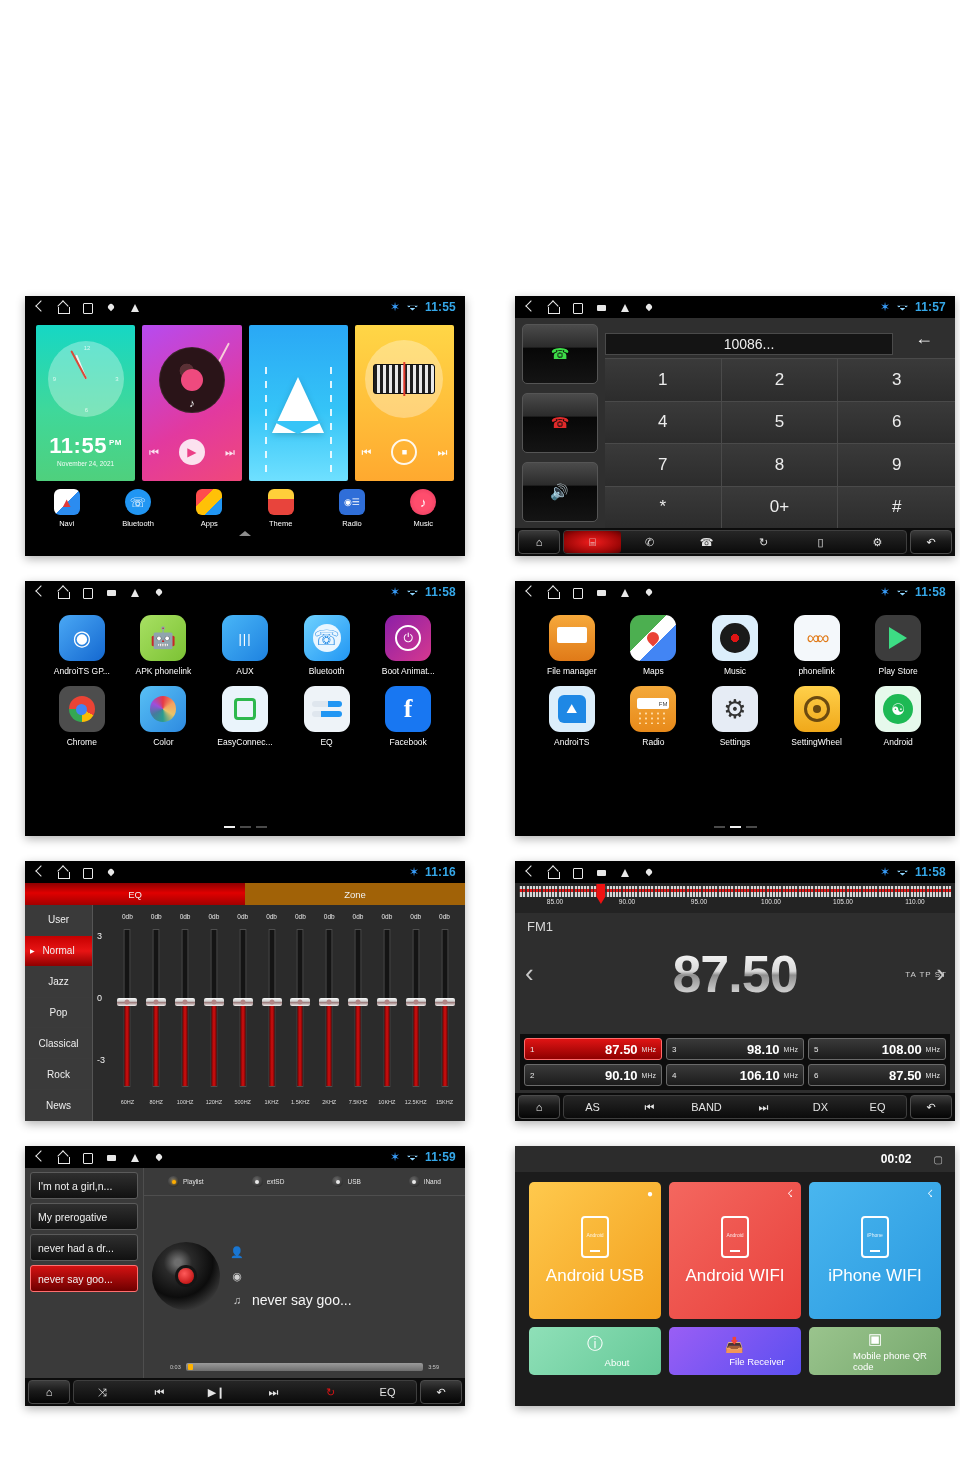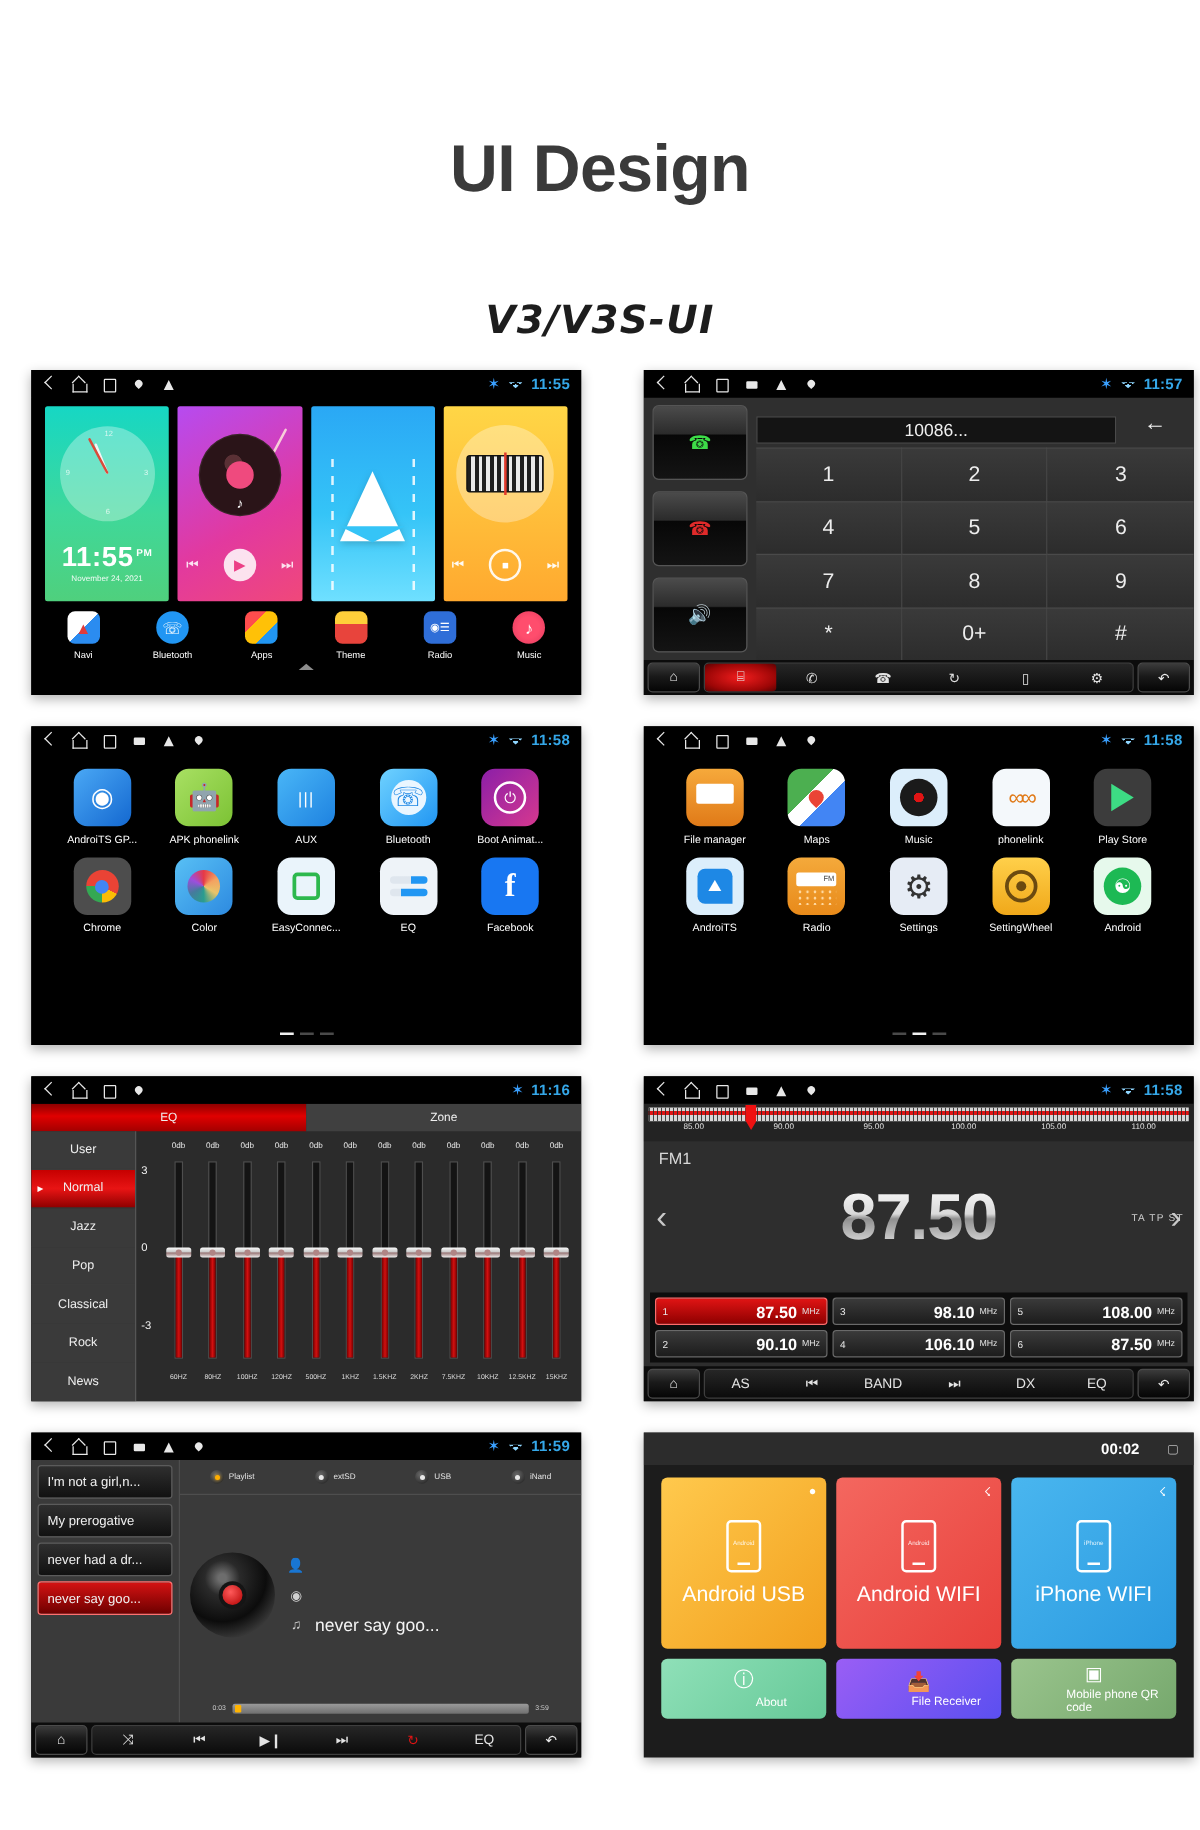--- a/index.html
+++ b/index.html
@@ -252,25 +252,25 @@
   .app-label { color: #fff; font-size: 8.5px; white-space: nowrap; overflow: hidden; text-overflow: ellipsis; }
   .pagedots { position: absolute; left: 0; right: 0; bottom: 8px; display: flex; justify-content: center; gap: 5px; }
   .pagedots i { width: 11px; height: 2.5px; background: #4a4a4a; display: block; }
   .pagedots i.on { background: #f0f0f0; }
 
   
   .eq-body { height: 238px; background: #2b2b2b; display: flex; flex-direction: column; }
   .eq-tabs { height: 22px; display: flex; }
   .eq-tab {
     flex: 1; display: flex; align-items: center; justify-content: center;
-    color: #f0f0f0; font-size: 9.5px; background: #404040;
+    color: #f0f0f0; font-size: 9.5px; background: #a16207;
   }
   .eq-tab.active { background: linear-gradient(180deg, #8c0000 0%, #e00000 45%, #a30000 100%); }
   .eq-main { flex: 1; display: flex; }
-  .eq-side { width: 84px; border-right: 1px solid #555; display: flex; flex-direction: column; }
+  .eq-side { width: 68px; border-right: 1px solid #555; display: flex; flex-direction: column; }
   .eq-preset {
     flex: 1; display: flex; align-items: center; justify-content: center;
     color: #efefef; font-size: 10px; border-bottom: 1px solid #3b3b3b; position: relative;
     background: #3a3a3a;
   }
   .eq-preset.active { background: linear-gradient(180deg, #c60000 0%, #e81414 50%, #8e0000 100%); }
   .eq-preset.active::before {
     content: "\25B6"; position: absolute; left: 5px; font-size: 6px; color: #fff;
   }
   .eq-sliders { flex: 1; position: relative; padding: 0 6px; }
@@ -398,23 +398,21 @@
   .phone-glyph::after { content: ""; width: 10px; height: 2px; background: #fff; }
   .phone-glyph em { position: absolute; top: 14px; color: rgba(255,255,255,0.85); font-size: 5px; font-style: normal; }
   .corner-ico { position: absolute; right: 8px; top: 6px; color: #fff; font-size: 10px; }
 </style>
 </head>
 <body>
 
 <div class="hero">
   <h1>
     <br>
-    <span>UI Design</span>
   </h1>
-  <div class="sub">V3/V3S-UI</div>
 </div>
 
 <div class="grid">
 
   <div class="shot">
     <div class="statusbar">
       <i class="sb-ico ico-back"></i>
       <i class="sb-ico ico-home"></i>
       <i class="sb-ico ico-recent"></i>
       <i class="sb-ico ico-pin"></i>

